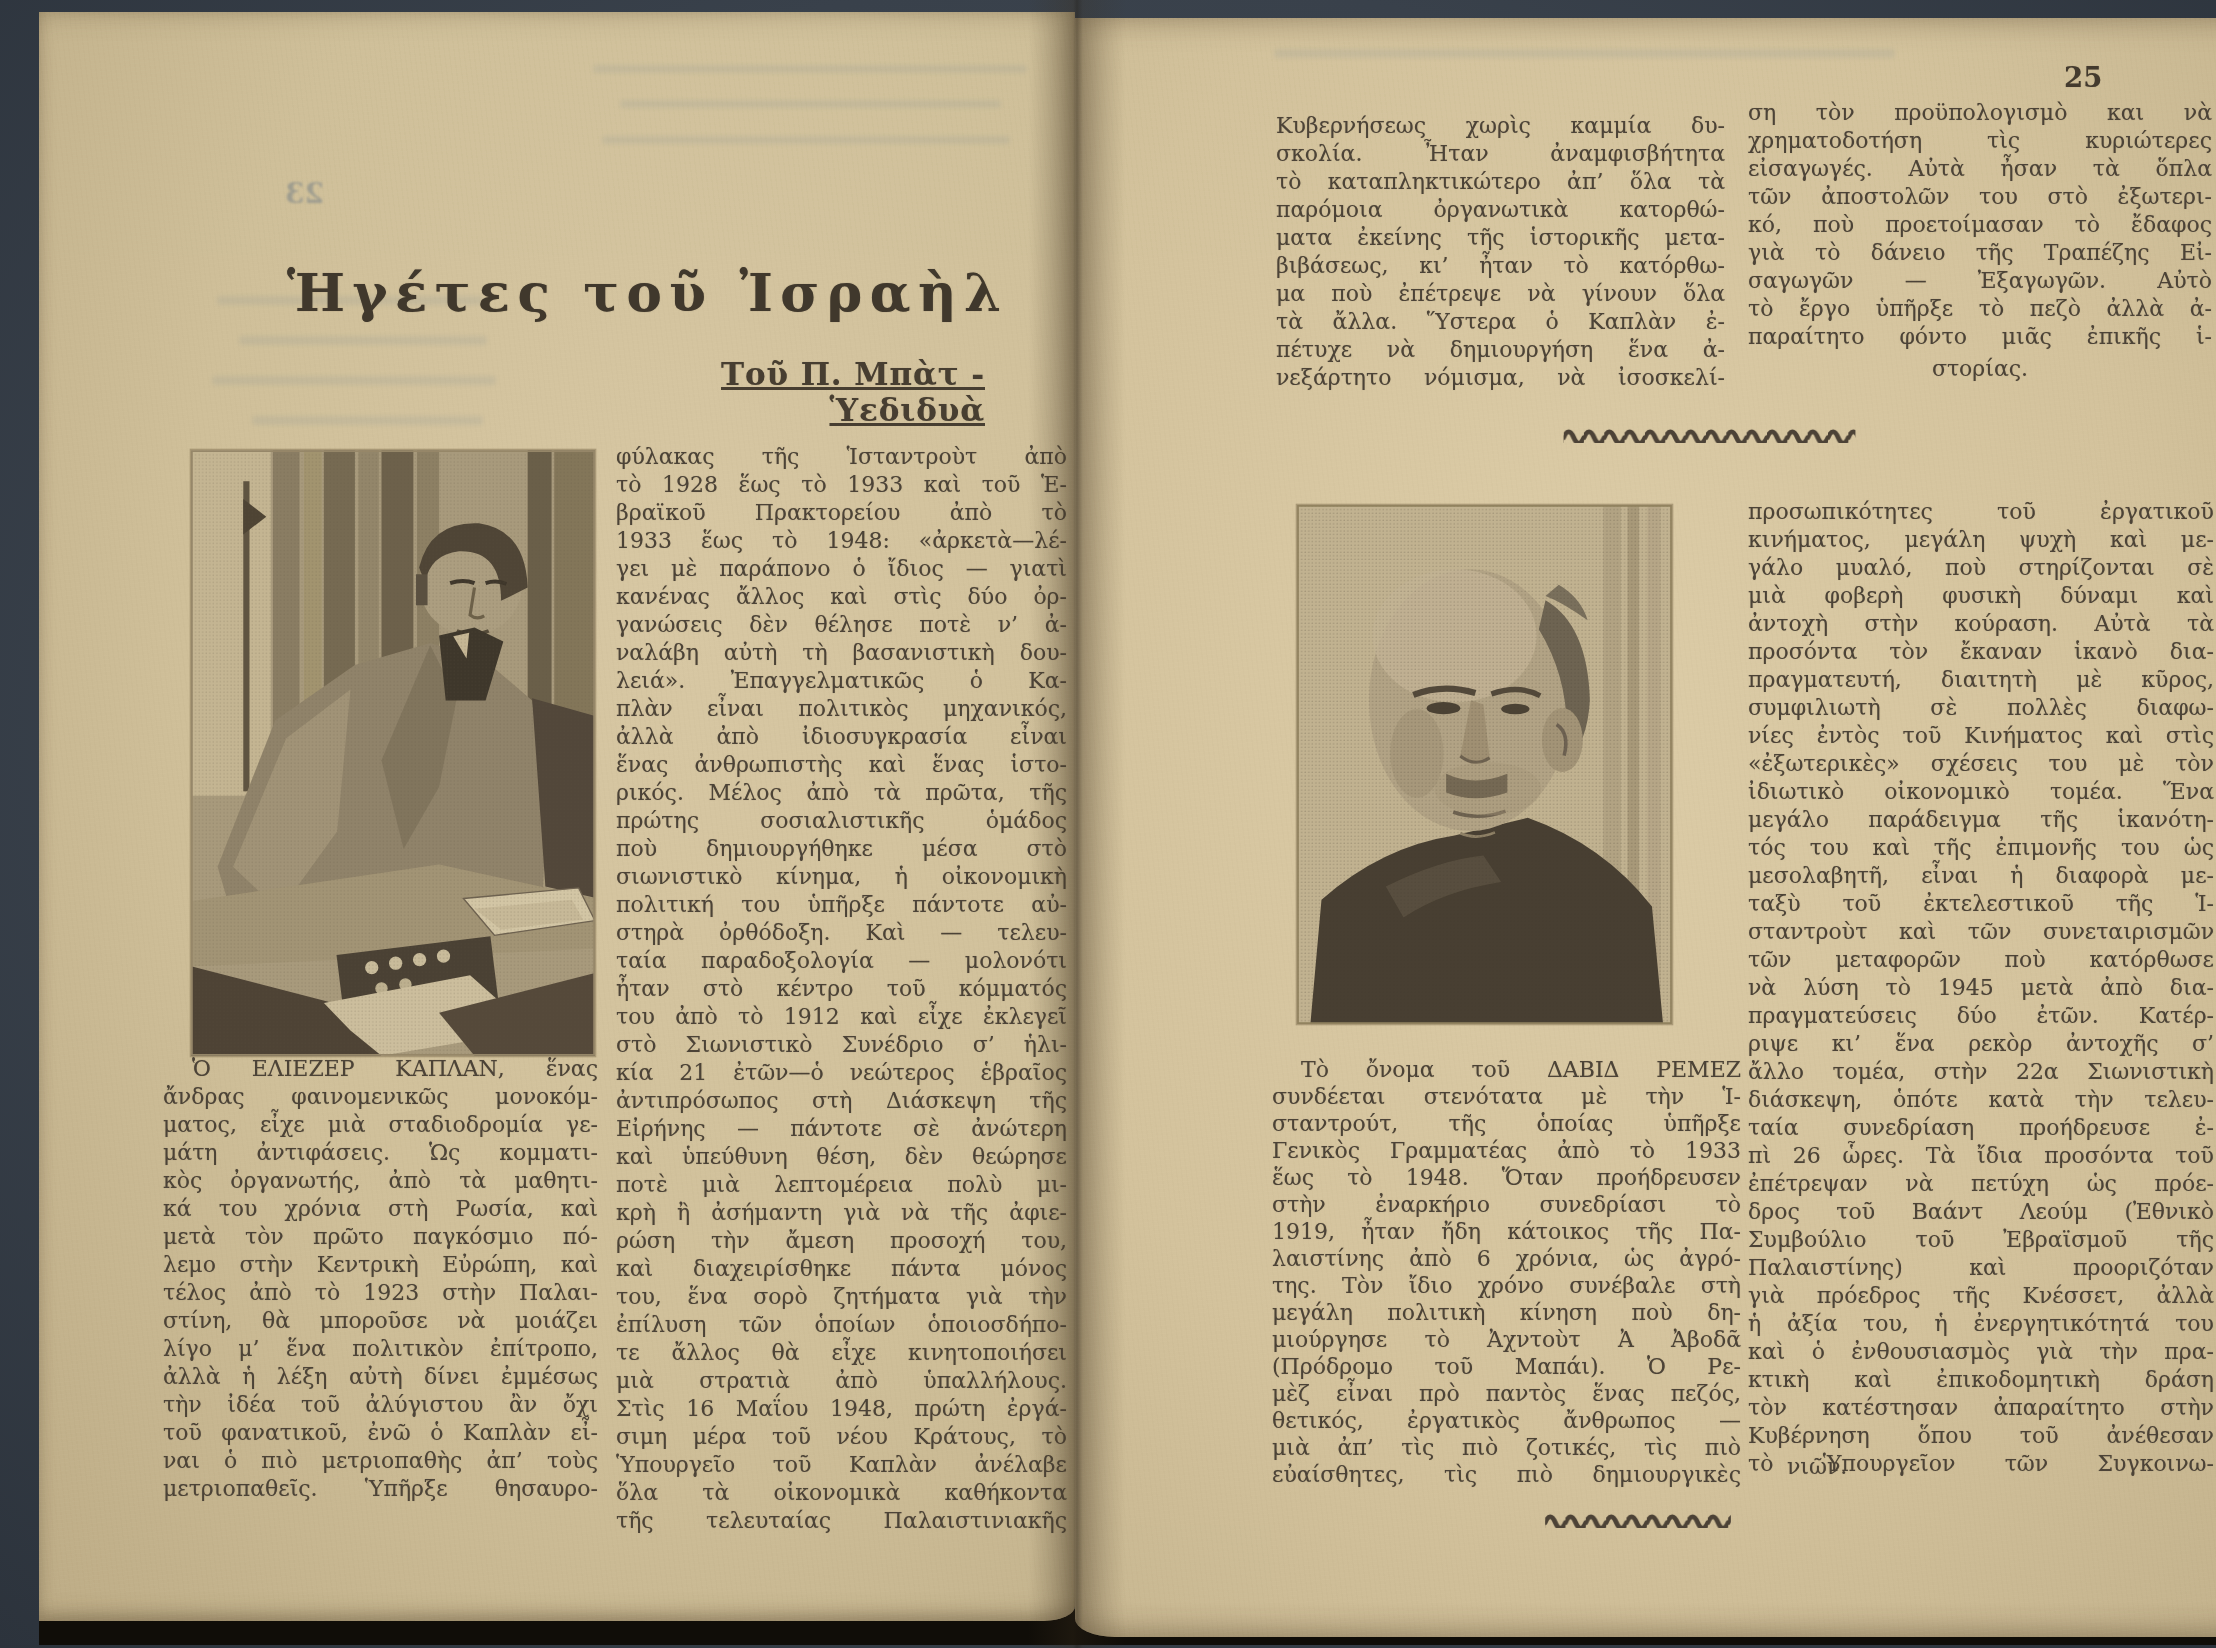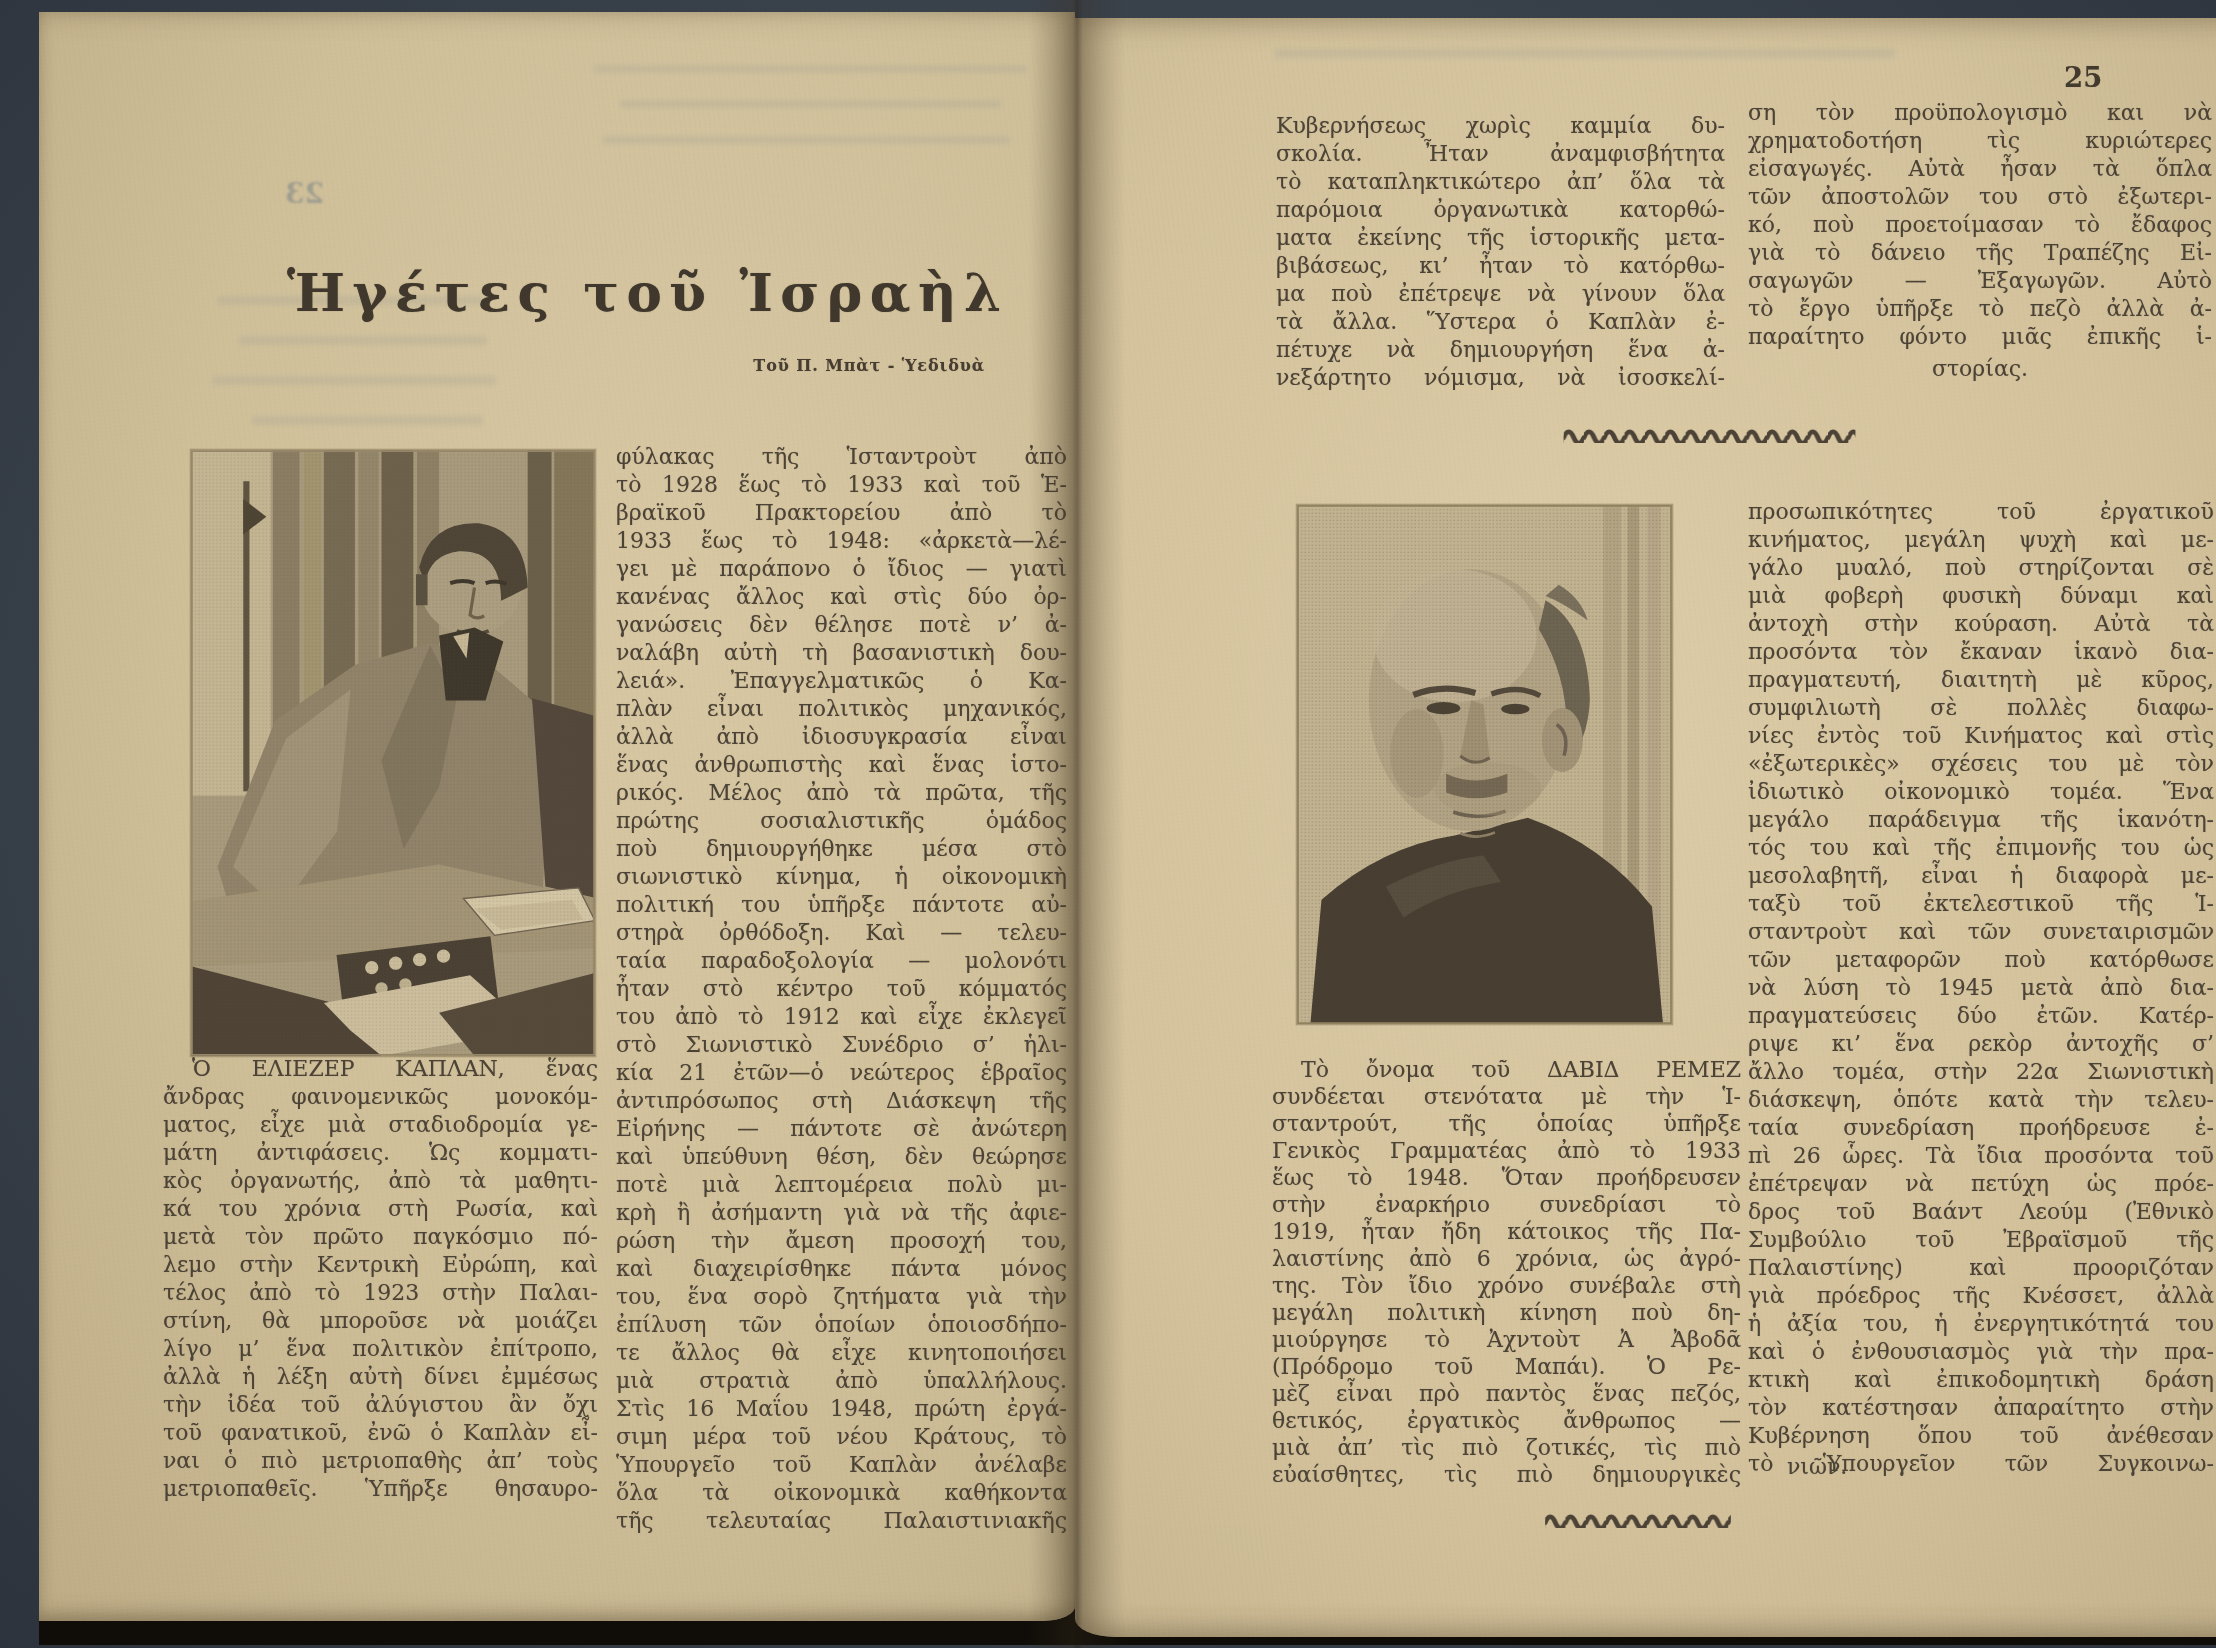--- a/index.html
+++ b/index.html
@@ -37,21 +37,21 @@
   .lastline{text-align:left;}
   .indent-first .tl:first-child{text-indent:29px;}
 
   .title{
     position:absolute;left:248px;top:243px;width:692px;
     font-size:53px;font-weight:bold;letter-spacing:7.5px;text-align:center;
     color:#40382c;text-shadow:0 0 0.9px rgba(50,42,32,.5);white-space:nowrap;margin-top:6px;
   }
   .byline{
     position:absolute;left:545px;top:344px;width:401px;
-    font-size:16px;font-weight:bold;letter-spacing:0.9px;text-align:right;color:#473e31;
+    font-size:31px;font-weight:bold;letter-spacing:0.9px;text-align:right;color:#473e31;text-decoration:underline;
   }
   .pageno{position:absolute;left:989px;top:43px;font-size:27.5px;font-weight:bold;color:#43false;color:#433a2e;}
 
   .body-col{font-size:22px;line-height:28px;}
   .c-l1{left:124px;top:1043px;width:435px;line-height:28px;}
   .c-l2{left:577px;top:431px;width:451px;line-height:28px;}
   .c-r1{left:201px;top:94px;width:449px;line-height:28px;}
   .c-r2{left:673px;top:81px;width:464px;line-height:28px;}
   .c-r2-last{left:673px;top:337px;width:464px;line-height:28px;text-align:center;}
   .c-r3{left:197px;top:1038px;width:469px;line-height:27px;}

